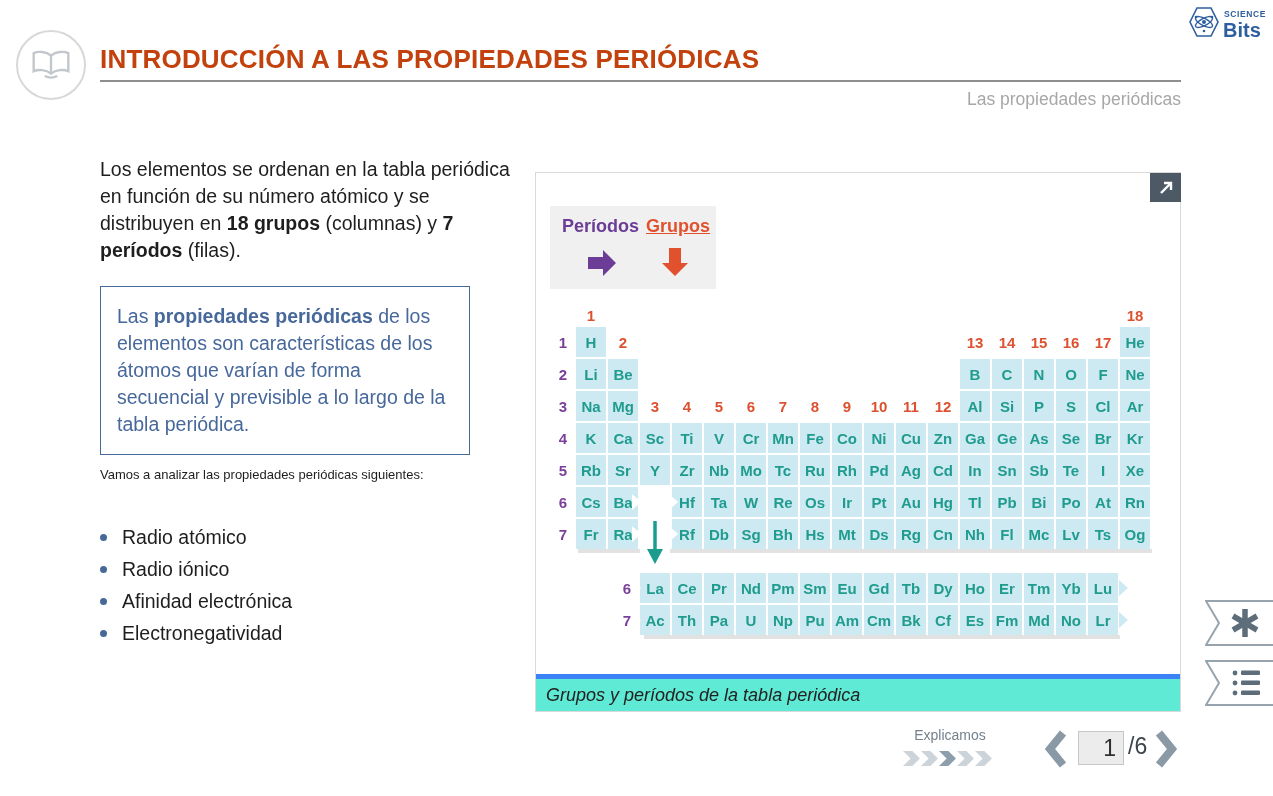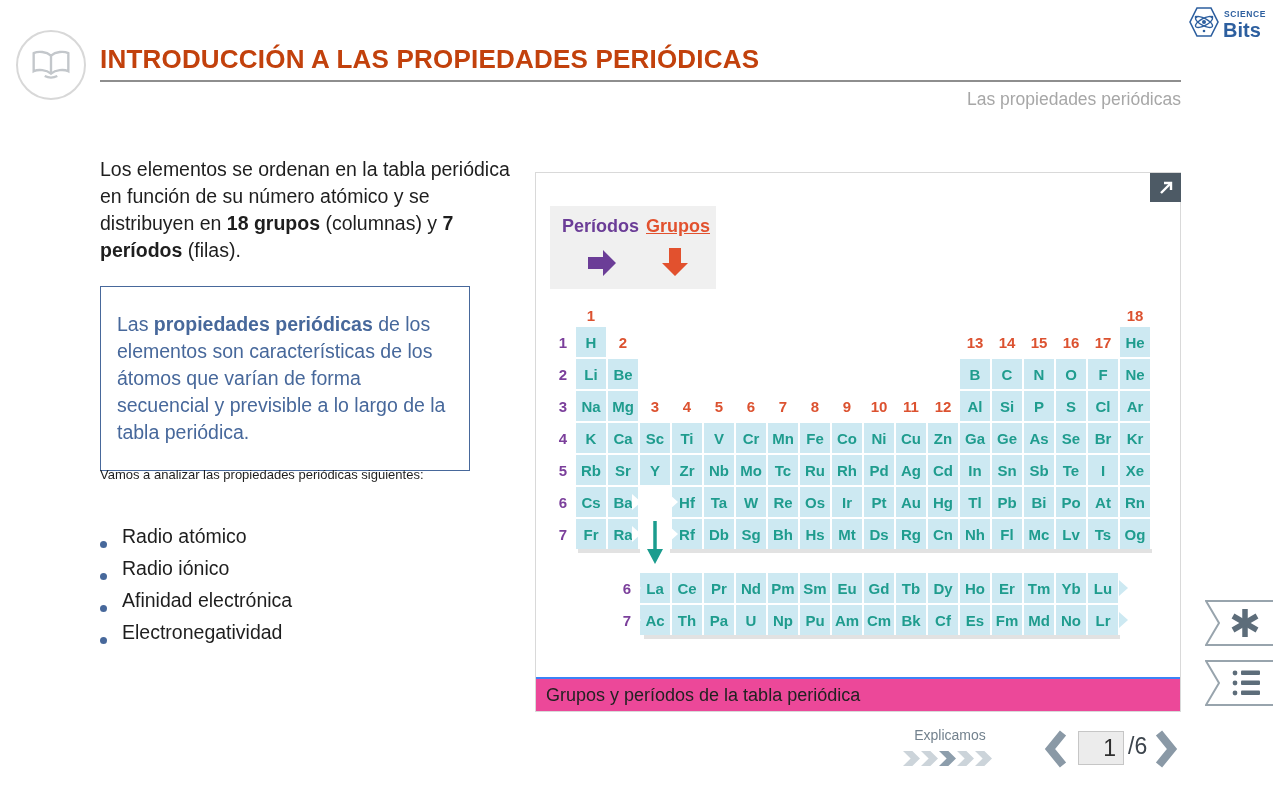--- a/index.html
+++ b/index.html
@@ -11,24 +11,24 @@
   .book-circle{left:16px;top:30px;width:66px;height:66px;border:2px solid #d8d8d8;border-radius:50%;
                display:flex;align-items:center;justify-content:center;background:#fff;}
   .page-title{left:100px;top:44px;width:980px;font-size:26px;font-weight:bold;color:#c2410c;letter-spacing:.2px;}
   .title-rule{left:100px;top:80px;width:1081px;height:2px;background:#8e8e8e;}
   .subtitle{left:800px;top:89px;width:381px;text-align:right;font-size:17.5px;color:#a7a7a7;}
   .logo{left:1186px;top:4px;}
 
   
   .intro-p{left:100px;top:156px;width:428px;font-size:19.5px;line-height:27px;}
   .note-box{left:100px;top:286px;width:370px;box-sizing:border-box;border:1.5px solid #47689b;
-            padding:24px 16px;color:#47689b;font-size:19.5px;line-height:27px;background:#fff;}
+            padding:16px 16px;color:#47689b;font-size:19.5px;line-height:27px;background:#fff;}
   .list-intro{left:100px;top:461px;width:420px;font-size:13px;line-height:27px;}
   ul.props{left:100px;top:526px;margin:0;padding:0;list-style:none;}
-  ul.props li{display:flex;align-items:flex-end;height:22px;margin-bottom:10px;font-size:19.5px;}
+  ul.props li{display:flex;align-items:center;height:22px;margin-bottom:10px;font-size:19.5px;}
   ul.props .dot{width:7px;height:7px;border-radius:50%;background:#47689b;margin-right:15px;flex:none;}
 
   
   .figure{left:535px;top:160px;width:646px;height:540px;border:1px solid #d9d9d9;box-sizing:border-box;background:#fff;margin-top:12px;}
   .expand-btn{left:614px;top:0;width:31px;height:29px;background:#4d5a65;display:flex;align-items:center;justify-content:center;cursor:pointer;}
   .legend{left:14px;top:33px;width:166px;height:83px;background:#f0f0f0;}
   .legend .periods{left:12px;top:10px;font-size:18px;font-weight:bold;color:#6b3d97;}
   .legend .groups{left:96px;top:10px;font-size:18px;font-weight:bold;color:#e2512e;text-decoration:underline;}
   .legend .ar{left:36px;top:42px;}
   .legend .ad{left:110px;top:40px;}
@@ -40,21 +40,21 @@
   .pt-cell{background:#cde9f2;color:#1f9c8e;font-weight:bold;font-size:15px;
            display:flex;align-items:center;justify-content:center;}
   .pt-glabel{color:#dc5230;font-weight:bold;font-size:15px;display:flex;align-items:center;justify-content:center;}
   .pt-plabel{color:#7b3f9b;font-weight:bold;font-size:15px;display:flex;align-items:center;justify-content:flex-end;padding-right:7px;box-sizing:border-box;}
   .pt-empty,.pt-gap{background:transparent;}
   .shadow-strip{background:#e2e2e2;z-index:0;}
   .gap-band{left:104px;top:312px;width:30px;height:86px;background:#fff;z-index:2;display:flex;justify-content:center;}
   .notch{width:0;height:0;border-top:8px solid transparent;border-bottom:8px solid transparent;z-index:3;}
   .notch.white{border-left:9px solid #fff;}
   .notch.blue{border-left:9px solid #cde9f2;}
-  .caption-bar{left:0;right:0;bottom:0;height:32px;border-top:2px solid #3b82f6;display:flex;align-items:center;background:#ec4899;}
+  .caption-bar{left:0;right:0;bottom:0;height:32px;border-top:5px solid #3b82f6;display:flex;align-items:center;background:#5eead4;font-style:italic;}
   .caption-bar span{margin-left:10px;font-size:18px;color:#222;}
 
   
   .side-tab{left:1205px;width:68px;height:46px;cursor:pointer;}
 
   
   .explain-label{left:870px;top:727px;width:160px;text-align:center;font-size:14px;color:#73828e;}
   .prog{left:903px;top:751px;display:flex;}
   .prog-chev{width:17px;height:15px;background:#ccd4da;margin-right:1px;
              clip-path:polygon(0 0,55% 0,100% 50%,55% 100%,0 100%,45% 50%);}

